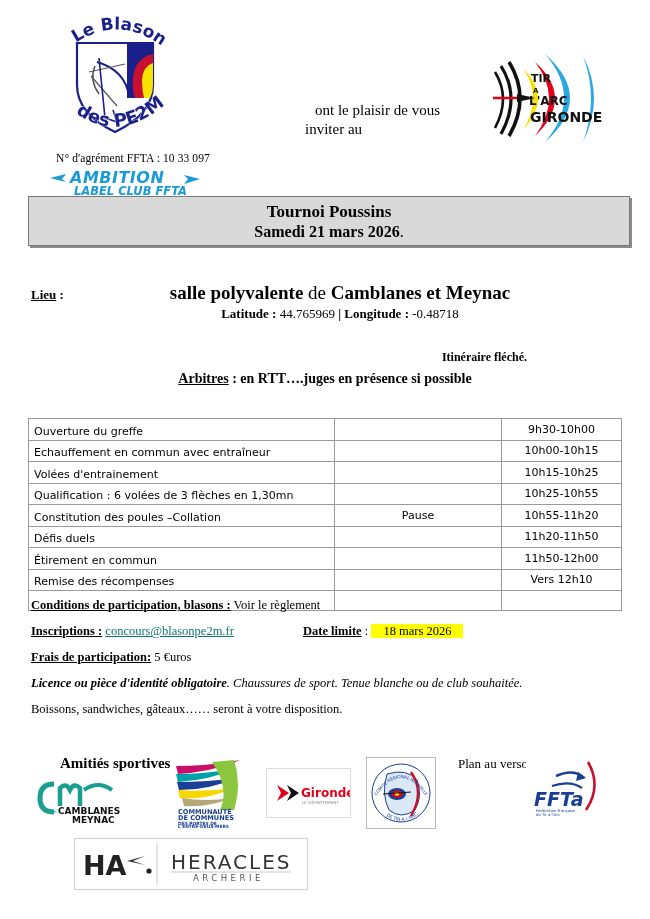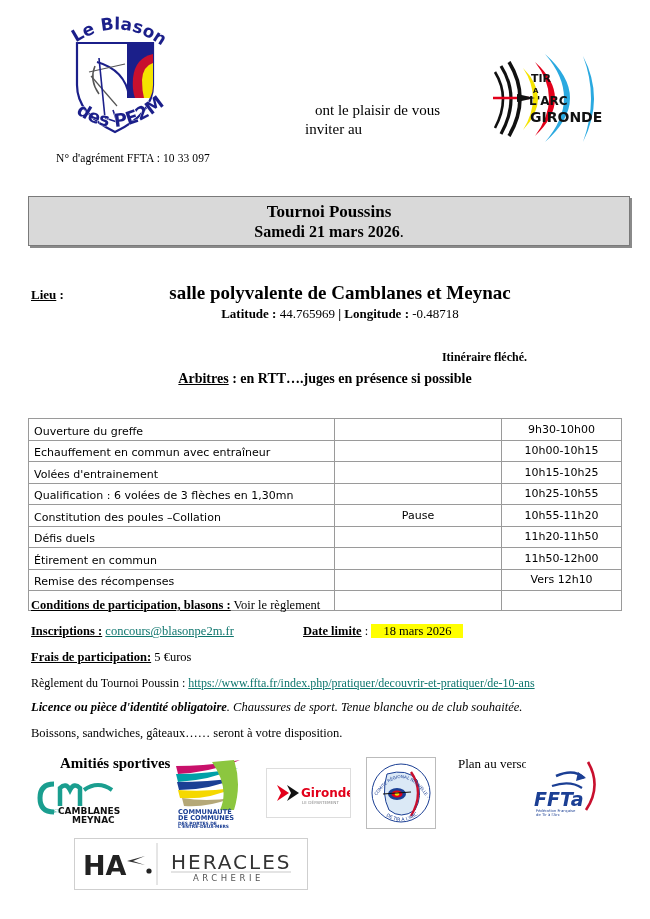--- a/index.html
+++ b/index.html
@@ -52,21 +52,21 @@
   
   .lieu-label{
     position:absolute;left:31px;top:287px;font-size:13px;font-weight:bold;
   }
   .lieu-label u{text-decoration:underline;}
   .lieu-main{
     position:absolute;left:130px;top:281px;width:420px;text-align:center;
   }
   .lieu-venue{font-size:19px;font-weight:bold;line-height:24px;}
   .lieu-venue .thin{font-weight:bold;}
-  .lieu-venue .de{font-weight:bold;}
+  .lieu-venue .de{font-weight:normal;}
   .lieu-addr{font-size:12.5px;font-weight:bold;line-height:17px;}
   .lieu-addr .paren{font-weight:normal;font-size:10.5px;}
   .lieu-coord{font-size:13px;line-height:18px;}
   .lieu-coord b{font-weight:bold;}
   .itineraire{
     position:absolute;left:0;top:350px;width:527px;text-align:right;
     font-size:12px;font-weight:bold;
   }
   .arbitres{
     position:absolute;left:0;top:371px;width:650px;text-align:center;
@@ -146,20 +146,30 @@
 
         <path id="arcBot" d="M14 98 Q60 136 108 96" fill="none"></path>
         <text font-family="DejaVu Sans, sans-serif" font-size="18" font-weight="bold" fill="#1b1f8a" stroke="#ffffff" stroke-width="0.6" paint-order="stroke">
           <textPath href="#arcBot" startOffset="8%">des PE2M</textPath>
         </text>
       </svg>
     </div>
 
     <div class="agrement">N° d'agrément FFTA : 10 33 097</div>
 
+    <div class="ambition-box">
+      <svg width="168" height="36" viewBox="0 0 168 36">
+        <rect x="0" y="0" width="168" height="36" fill="#ffffff"></rect>
+        <path d="M10 11 L26 7 L22 12 L26 15 Z" fill="#1b9ad6"></path>
+        <text x="30" y="16" font-family="DejaVu Sans, sans-serif" font-size="16" font-weight="bold" font-style="italic" fill="#1b9ad6" letter-spacing="0.5">AMBITION</text>
+        <path d="M144 8 L160 12 L144 17 L148 12 Z" fill="#1b9ad6"></path>
+        <text x="34" y="28" font-family="DejaVu Sans, sans-serif" font-size="11.5" font-weight="bold" font-style="italic" fill="#1b9ad6">LABEL CLUB FFTA</text>
+        <text x="72" y="34.5" font-family="DejaVu Sans, sans-serif" font-size="5.5" font-weight="bold" fill="#1b9ad6">2025/2026</text>
+      </svg>
+    </div>
 
     <div class="invite-text">
       <span class="l1">ont le plaisir de vous</span>
       <span class="l2">inviter au</span>
     </div>
 
     <div class="gironde-logo">
       <svg width="120" height="100" viewBox="0 0 120 100">
         <rect x="0" y="0" width="120" height="100" fill="#ffffff"></rect>
         <path d="M58 6 Q108 50 58 94 Q96 50 58 6 Z" fill="#2aa9e0"></path>
@@ -258,23 +268,20 @@
     <div class="row">
       <b><u>Inscriptions :</u></b>
       <span class="link">concours@blasonpe2m.fr</span>
       <span class="date-limite"><b><u>Date limite</u></b><span> : </span><span class="hl">18 mars 2026</span></span>
     </div>
 
     <div class="row">
       <b><u>Frais de participation:</u></b><span> 5 €uros</span>
     </div>
 
-    <div class="regl">
-      <span>Règlement du Tournoi Poussin : </span><span class="link">https://www.ffta.fr/index.php/pratiquer/decouvrir-et-pratiquer/de-10-ans</span>
-    </div>
 
     <div class="italic-line">
       <b>Licence ou pièce d'identité obligatoire</b><span>. Chaussures de sport. Tenue blanche ou de club souhaitée.</span>
     </div>
 
     <div class="boissons">Boissons, sandwiches, gâteaux……  seront à votre disposition.</div>
   </div>
 
   <div class="amities">Amitiés sportives</div>
 

